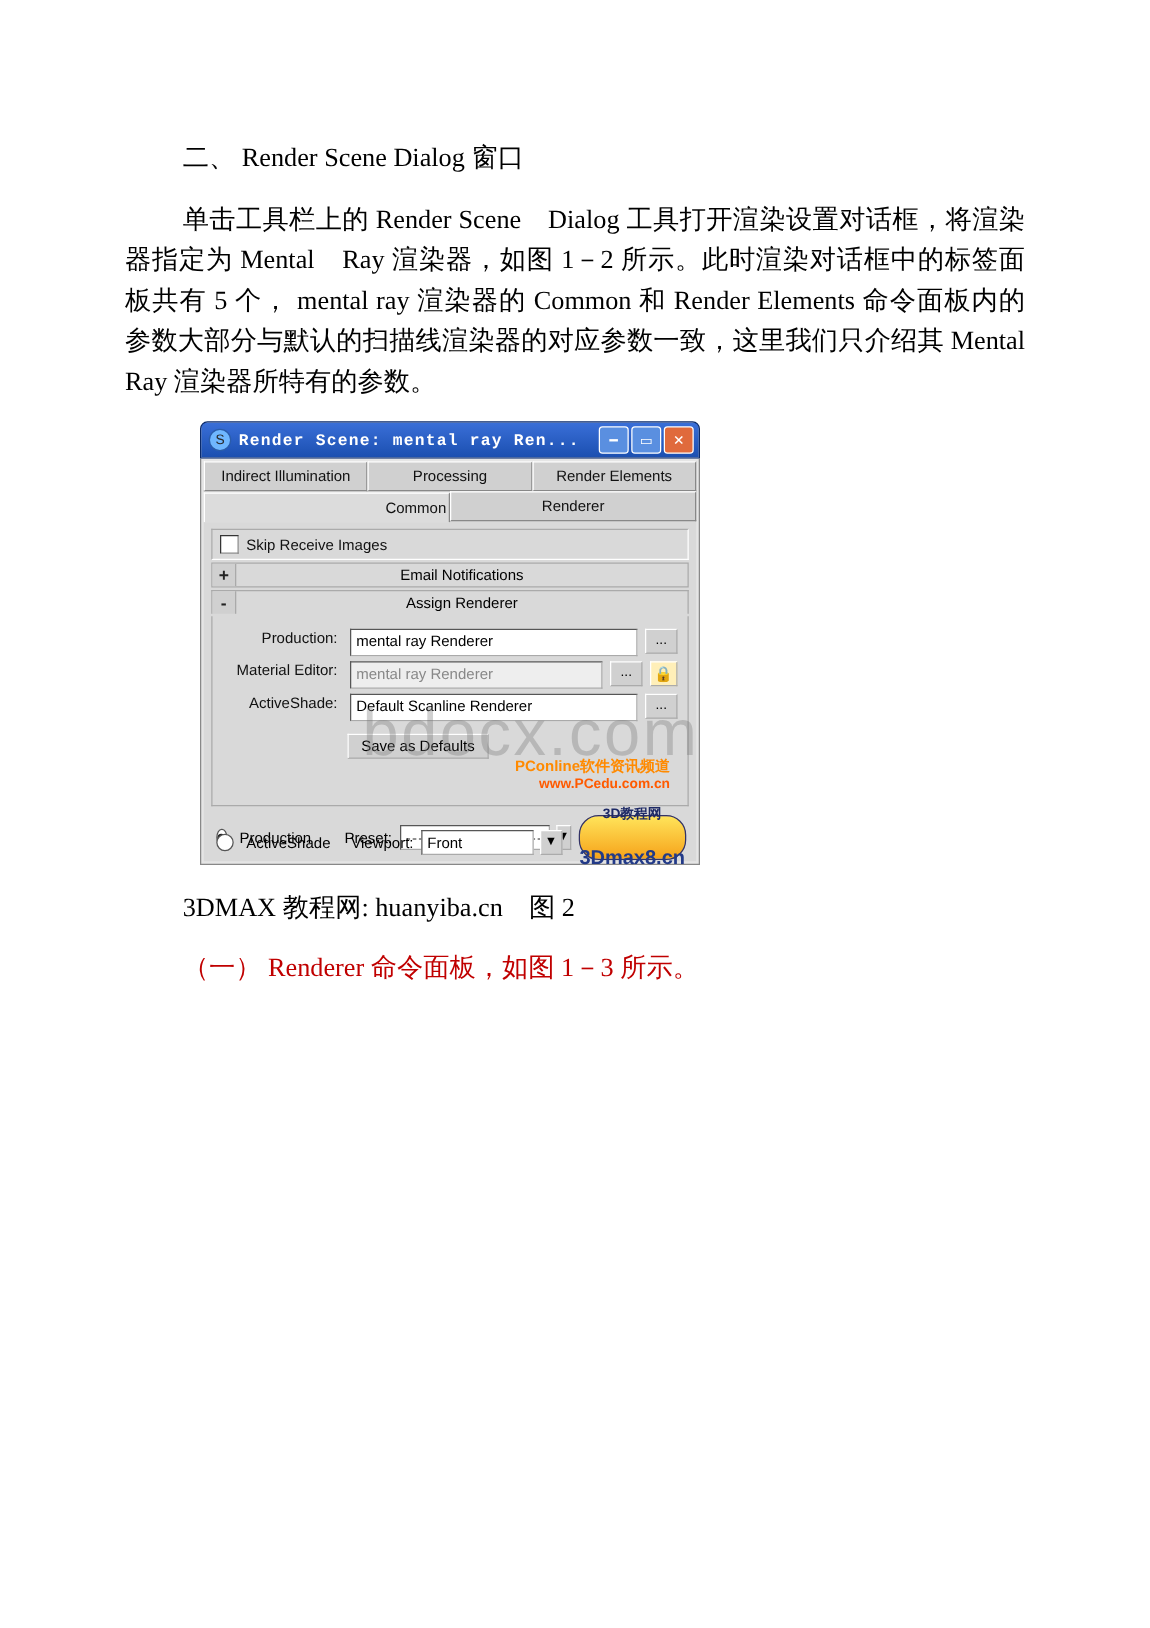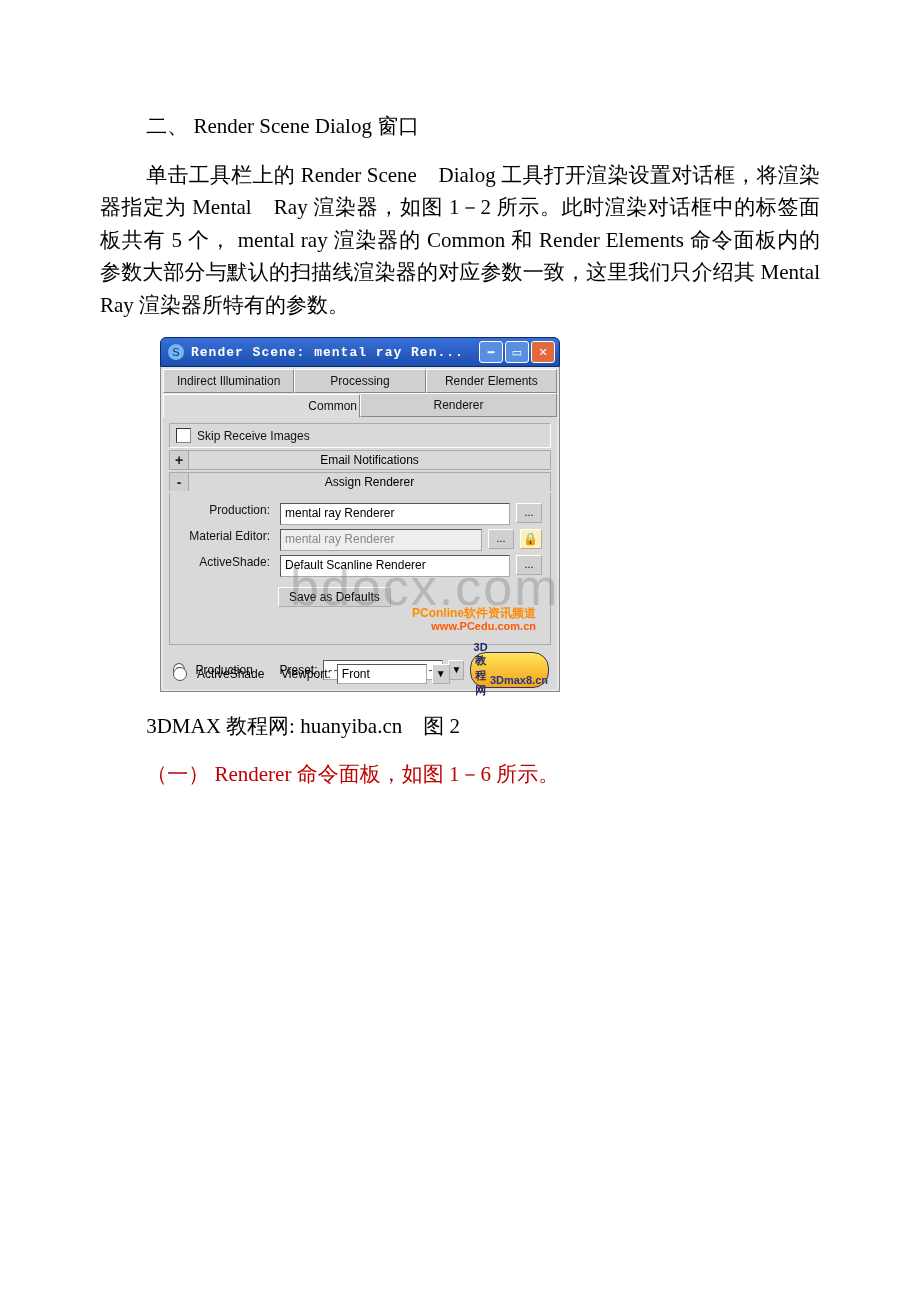--- a/index.html
+++ b/index.html
@@ -178,24 +178,24 @@
     min-width:110px;height:16px;display:flex;align-items:center;
   }
   .combo.dashed{color:#444;letter-spacing:1px;}
   .combo-arrow{
     width:16px;height:18px;border:1px outset #fff;background:#d0d0d0;
     display:flex;align-items:center;justify-content:center;font-size:10px;margin-left:-1px;
   }
   .badge-3d{
     width:88px;height:34px;border:1px solid #336;
     background:linear-gradient(#ffe45a,#f6a21a);
-    border-radius:16px;display:flex;flex-direction:row;align-items:center;justify-content:center;
+    border-radius:16px;display:flex;flex-direction:column;align-items:center;justify-content:center;
     font-weight:bold;font-size:11px;color:#1e2a66;margin-left:auto;text-align:center;
   }
-  .badge-3d .line2{font-size:11px;color:#223a88;margin-top:20px;}
+  .badge-3d .line2{font-size:16px;color:#223a88;margin-top:20px;}
   .footer-stack{display:flex;flex-direction:column;gap:2px;flex:1;justify-content:space-between;}
   .footer-bottom{display:flex;align-items:center;gap:6px;}
 </style>
 </head>
 <body>
 
 <div class="page">
 
 
   <p class="body-text indent">二、 Render Scene Dialog 窗口</p>
@@ -297,15 +297,15 @@
             <span class="combo-arrow">▼</span>
           </div>
         </div>
 
       </div>
     </div>
   </div>
 
   <p class="body-text indent" style="margin-top:18px">3DMAX 教程网: huanyiba.cn　图 2</p>
 
-  <p class="body-text indent red">（一） Renderer 命令面板，如图 1－6 所示。</p>
+  <p class="body-text indent red">（一） Renderer 命令面板，如图 1－3 所示。</p>
 
 </div>
 
 </body></html>

